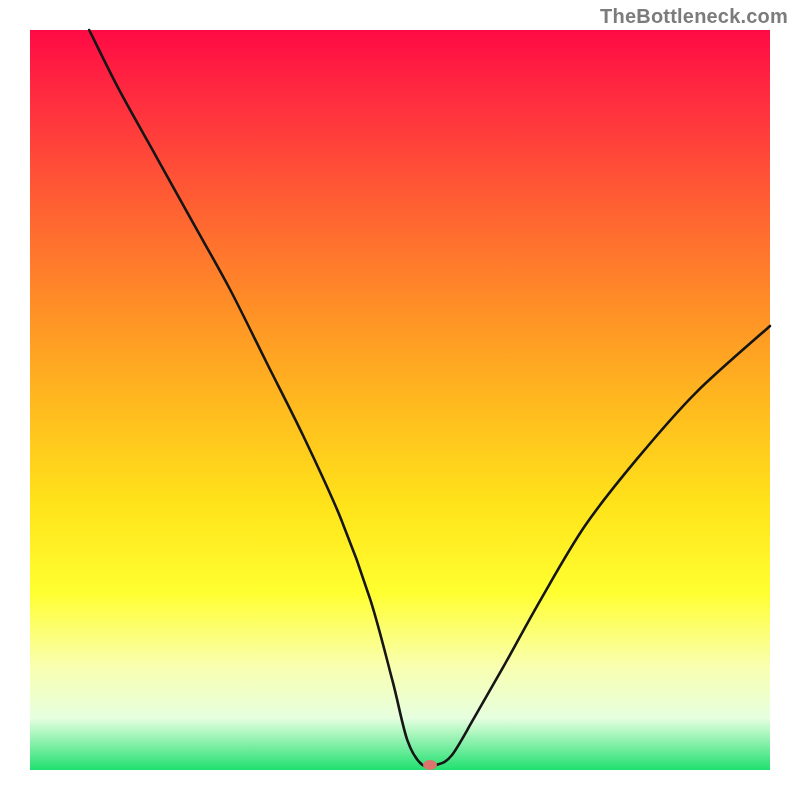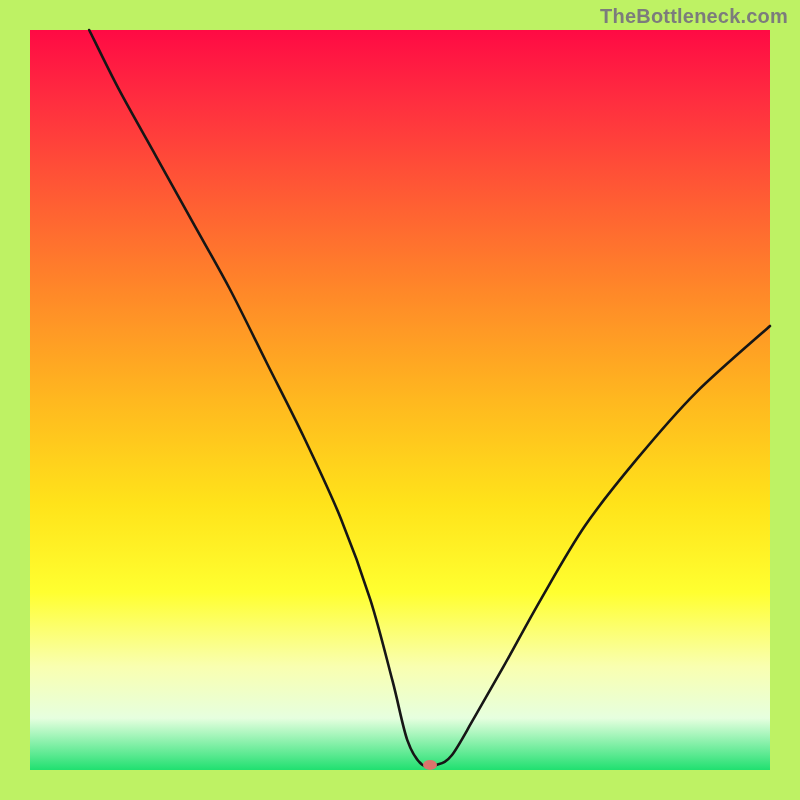--- a/index.html
+++ b/index.html
@@ -7,21 +7,21 @@
     padding: 0;
     width: 800px;
     height: 800px;
     background: #000;
     overflow: hidden;
   }
   .frame {
     position: relative;
     width: 800px;
     height: 800px;
-    background: #bef264;
+    background: #ffffff;
   }
   .plot {
     position: absolute;
     left: 30px;
     top: 30px;
     width: 740px;
     height: 740px;
   }
   .gradient-bg {
     position: absolute;

